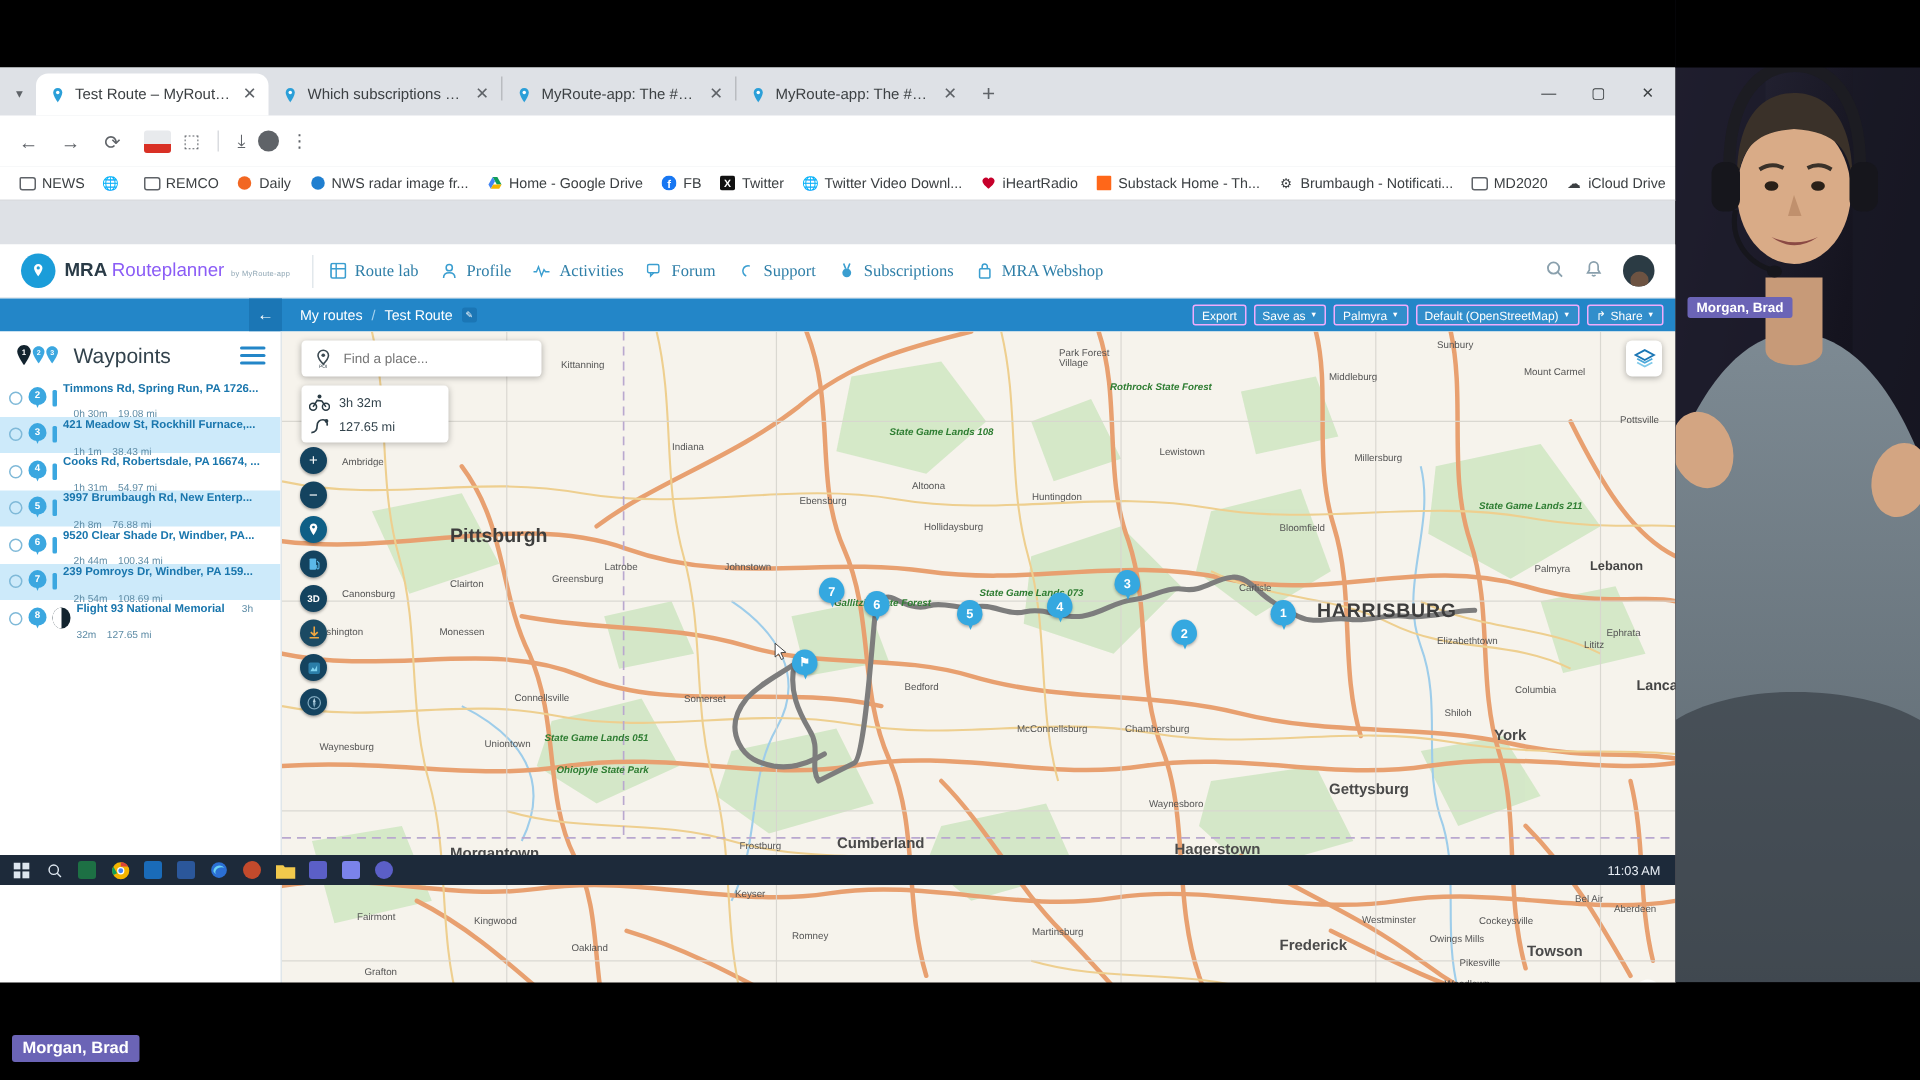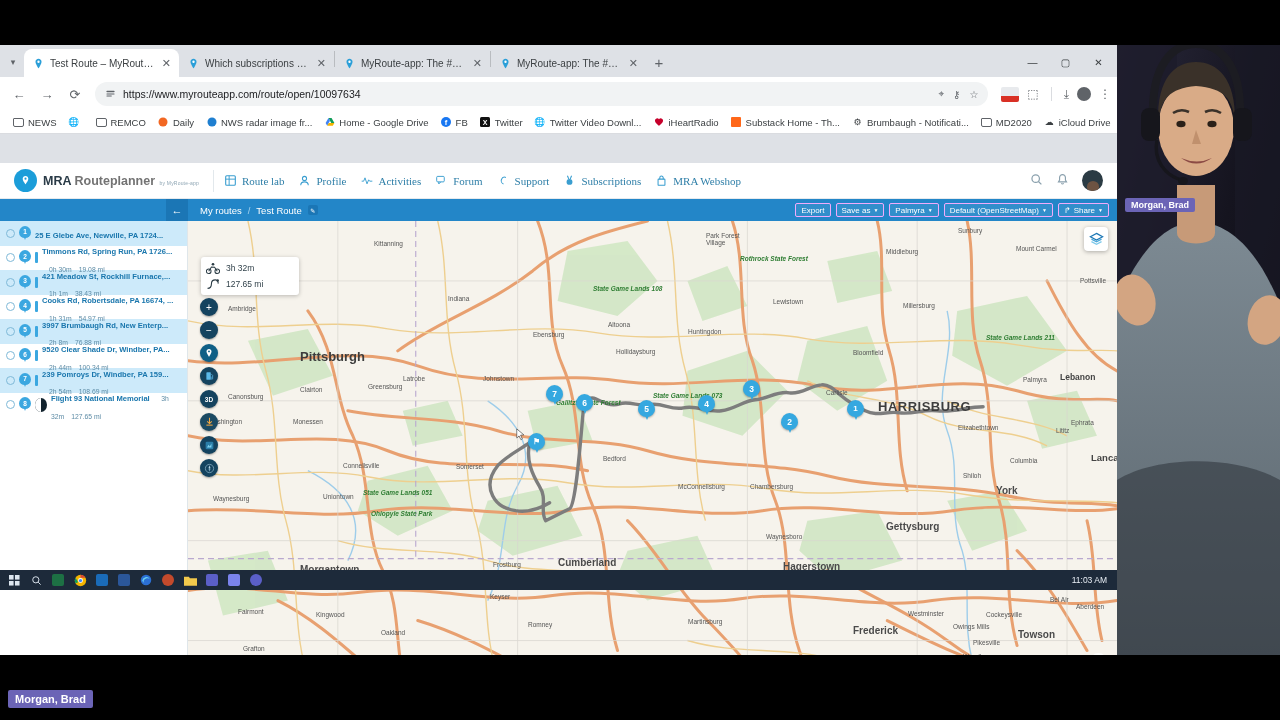--- a/index.html
+++ b/index.html
@@ -57,21 +57,21 @@
   .app { position:absolute; left:0; top:118px; width:1117px; height:537px; background:#fff; }
 
   
   .app-header { height:36px; background:#fff; display:flex; align-items:center; padding:0 14px;
      border-bottom:1px solid #e6eaee; }
   .logo { display:flex; align-items:center; gap:6px; padding-right:14px; }
   .logo-badge { width:23px; height:23px; border-radius:50%; background:#1b9dd9; display:flex;
      align-items:center; justify-content:center; }
   .logo-text { line-height:1.05; }
   .logo-text .l1 { font-size:12.5px; font-weight:bold; color:#2a3b47; }
-  .logo-text .l1 em { font-style:normal; color:#737373; font-weight:bold; }
+  .logo-text .l1 em { font-style:normal; color:#8b5cf6; font-weight:normal; }
   .logo-text .l2 { font-size:5px; color:#8fa6b4; letter-spacing:.2px; }
   .hdr-sep { width:1px; height:22px; background:#e2e8ec; margin-right:10px; }
   .nav { display:flex; align-items:center; gap:14px;font-family:Liberation Serif, serif; }
   .nav-item { display:flex; align-items:center; gap:5px; font-size:11px; color:#2f7fa8; white-space:nowrap; }
   .nav-ico { width:13px; height:13px; display:flex; align-items:center; justify-content:center; color:#3a9ed0; }
   .hdr-right { margin-left:auto; display:flex; align-items:center; gap:13px; }
   .hdr-right .hico { color:#8aa0ad; font-size:12px; }
   .avatar { width:21px; height:21px; border-radius:50%; background:#2b3b44; overflow:hidden;
      display:flex; align-items:flex-end; justify-content:center; }
   .avatar .head { width:12px; height:11px; border-radius:50% 50% 40% 40%; background:#6d5342; margin-bottom:-1px; }
@@ -256,35 +256,20 @@
         <div>—</div>
         <div>▢</div>
         <div>✕</div>
       </div>
     </div>
 
     <div class="navbar">
       <div class="navbtn">←</div>
       <div class="navbtn">→</div>
       <div class="navbtn">⟳</div>
-      <div class="omnibox">
-        <span>
-          <svg width="11" height="11" viewBox="0 0 16 16">
-              <rect x="2" y="4" width="12" height="2" rx="1" fill="#5f6368"></rect>
-              <rect x="2" y="8" width="12" height="1.3" rx=".6" fill="#5f6368"></rect>
-              <rect x="2" y="11" width="8" height="1.3" rx=".6" fill="#5f6368"></rect>
-            </svg>
-        </span>
-        <span class="url">https://www.myrouteapp.com/route/open/10097634</span>
-        <span class="omni-icons">
-          <span>⌖</span>
-          <span>⚷</span>
-          <span>☆</span>
-        </span>
-      </div>
       <div class="navbar-right">
         <span class="ext-news"></span>
         <span>⬚</span>
         <span class="bm-divider"></span>
         <span>⤓</span>
         <span class="avatar-sm"></span>
         <span>⋮</span>
       </div>
     </div>
 
@@ -527,32 +512,40 @@
               <span>↱</span>
               <span>Share</span>
               <span class="caret">▼</span>
             </div>
         </div>
       </div>
 
       <div class="app-body">
 
         <div class="sidebar">
+          <div class="wp-head">
+            <span class="wp-pins">
+              <svg width="30" height="17" viewBox="0 0 40 22">
+                <path d="M8 1C4.7 1 2 3.6 2 6.8 2 10.9 8 19 8 19s6-8.1 6-12.2C14 3.6 11.3 1 8 1z" fill="#12232e"></path>
+                <text x="8" y="9.5" font-size="7" fill="#fff" text-anchor="middle" font-family="sans-serif" font-weight="bold">1</text>
+                <path d="M21 2c-2.9 0-5.2 2.3-5.2 5.1 0 3.6 5.2 10.4 5.2 10.4s5.2-6.8 5.2-10.4C26.2 4.3 23.9 2 21 2z" fill="#3ba7e0"></path>
+                <text x="21" y="9.8" font-size="6.3" fill="#fff" text-anchor="middle" font-family="sans-serif" font-weight="bold">2</text>
+                <path d="M33 2c-2.9 0-5.2 2.3-5.2 5.1 0 3.6 5.2 10.4 5.2 10.4s5.2-6.8 5.2-10.4C38.2 4.3 35.9 2 33 2z" fill="#3ba7e0"></path>
+                <text x="33" y="9.8" font-size="6.3" fill="#fff" text-anchor="middle" font-family="sans-serif" font-weight="bold">3</text>
+              </svg>
+            </span>
+            <span class="wp-title">Waypoints</span>
+            <span class="hamburger">
+                <span></span>
+                <span></span>
+                <span></span>
+              </span>
+          </div>
 
           <div class="wp-list">
-            <div class="wp-row alt">
-              <span class="gear"></span>
-              <span class="wp-pin">
-                  <span class="body" style="background:#3ba7e0">1</span>
-                  <span class="tip"></span>
-                </span>
-              <span class="wp-txt">
-                <span class="wp-name">25 E Glebe Ave, Newville, PA 1724...</span>
-              </span>
-            </div>
             <div class="wp-row">
               <span class="gear"></span>
               <span class="wp-pin">
                   <span class="body">2</span>
                   <span class="tip"></span>
                 </span>
               <span class="wp-bar"></span>
               <span class="wp-txt">
                 <span class="wp-name">Timmons Rd, Spring Run, PA 1726...</span>
                 <span class="wp-meta"><span>0h 30m</span><span>19.08 mi</span></span>
@@ -817,20 +810,30 @@
             </div>
           <div class="mk flagm" style="left:659px;top:179px;">
               <div class="mb">1</div>
               <div class="mt2"></div>
             </div>
           <div class="mk flagm" style="left:340px;top:212px;">
               <div class="mb">⚑</div>
               <div class="mt2"></div>
             </div>
 
+          <div class="find-place">
+            <span class="fp-ico">
+              <svg width="13" height="14" viewBox="0 0 16 16">
+                  <path d="M8 1.2C5.6 1.2 3.7 3.1 3.7 5.4c0 3 4.3 7.2 4.3 7.2s4.3-4.2 4.3-7.2c0-2.3-1.9-4.2-4.3-4.2z" fill="none" stroke="#3c4a52" stroke-width="1.3"></path>
+                  <circle cx="8" cy="5.3" r="1.5" fill="#3c4a52"></circle>
+                  <text x="8" y="15.5" font-size="4" fill="#3c4a52" text-anchor="middle" font-family="sans-serif">POI</text>
+                </svg>
+            </span>
+            <input readonly="" placeholder="Find a place..." style="">
+          </div>
 
           <div class="route-stats">
             <div class="rs-row">
               <span class="rs-ico">
                 <svg width="14" height="13" viewBox="0 0 18 16">
                     <circle cx="3.5" cy="11.5" r="3" fill="none" stroke="#2a3b44" stroke-width="1.3"></circle>
                     <circle cx="14.5" cy="11.5" r="3" fill="none" stroke="#2a3b44" stroke-width="1.3"></circle>
                     <path d="M3.5 11.5 7 6l4 .5 3.5 5" fill="none" stroke="#2a3b44" stroke-width="1.3"></path>
                     <circle cx="9" cy="2.6" r="1.7" fill="#2a3b44"></circle>
                   </svg>

